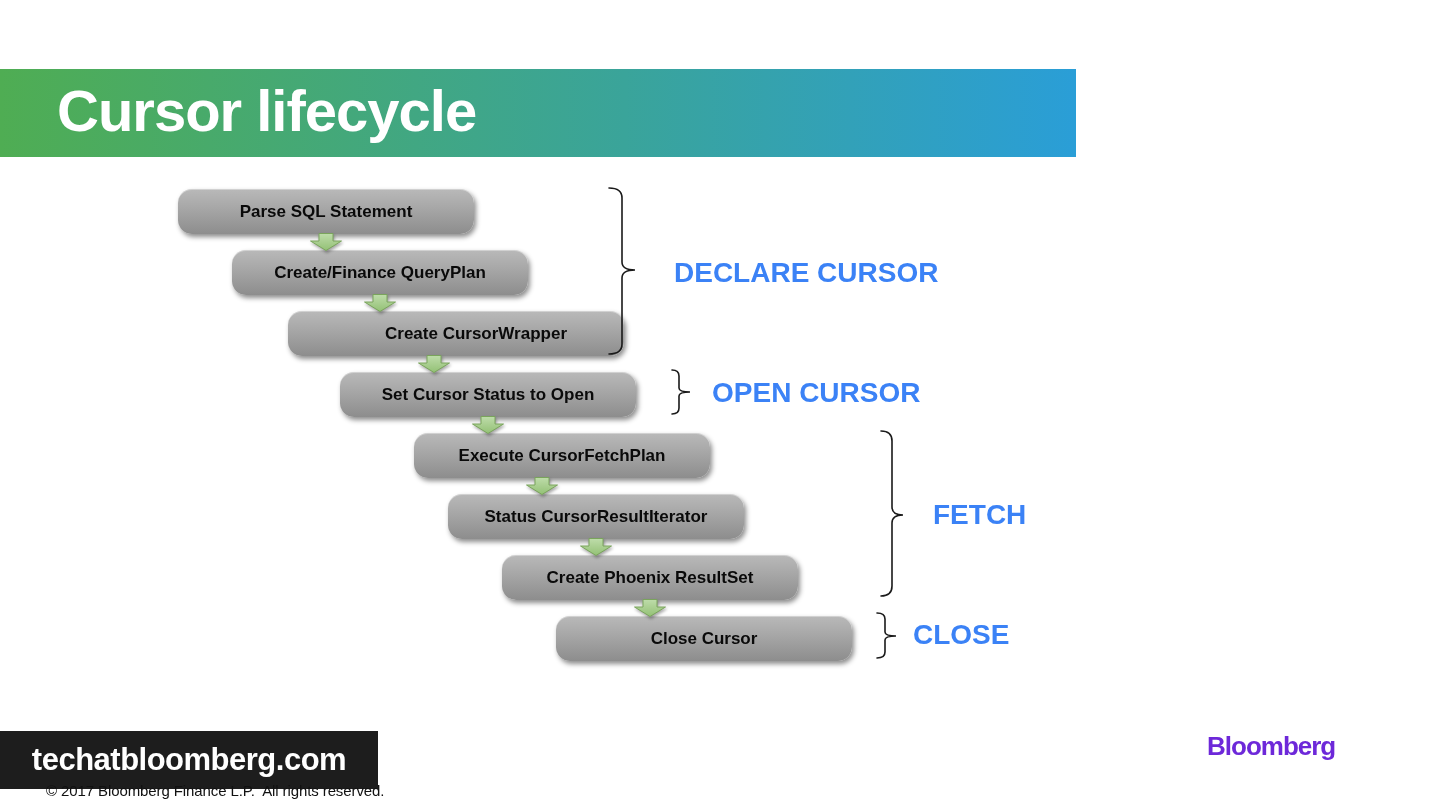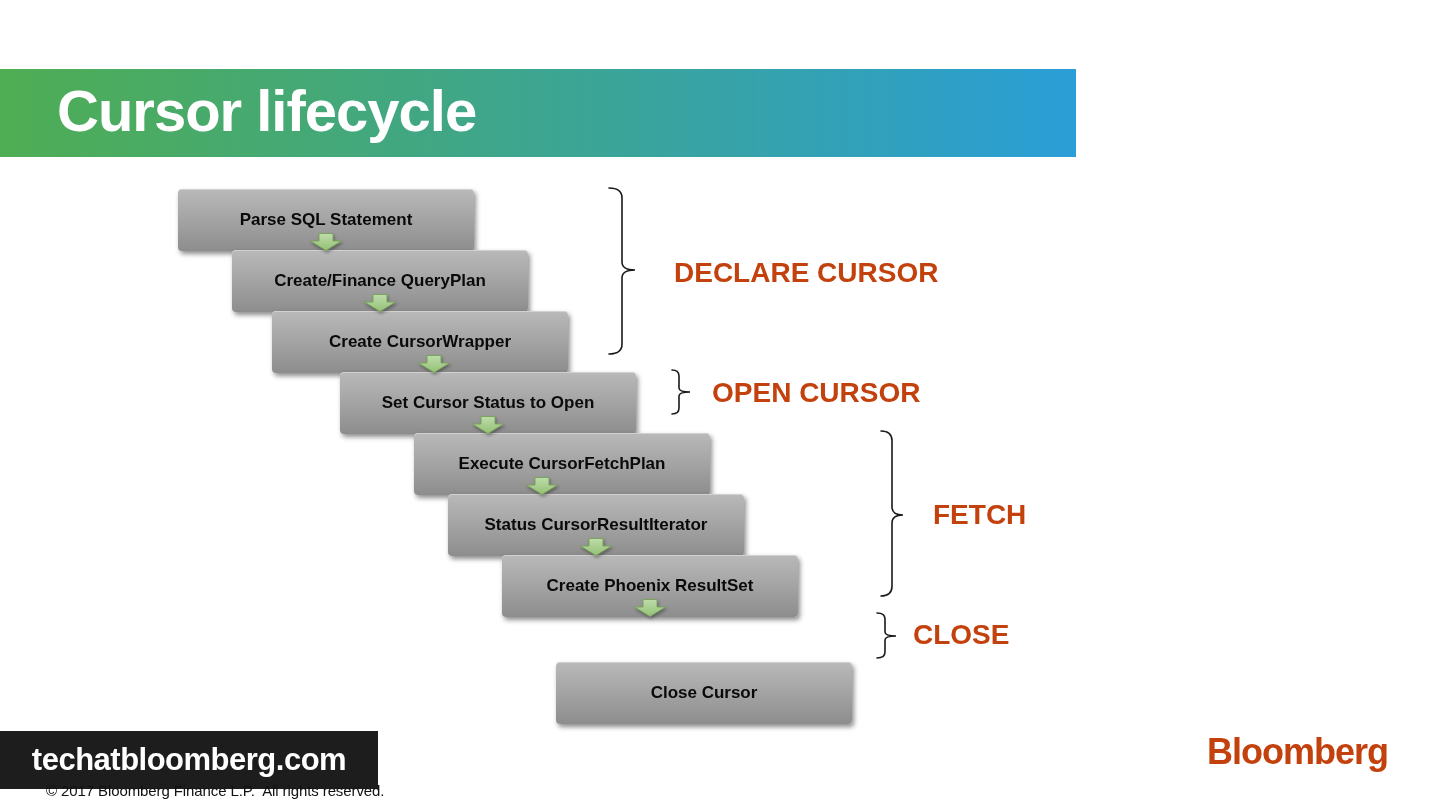--- a/index.html
+++ b/index.html
@@ -10,48 +10,48 @@
   .banner{
     position:absolute;left:0;top:69px;width:1076px;height:88px;
     background:linear-gradient(90deg,#4fad53 0%,#3aa49a 58%,#2a9ed7 100%);
     display:flex;align-items:center;
   }
   .banner .title{
     margin:0;padding-left:57px;font-size:58px;font-weight:bold;color:#ffffff;
     letter-spacing:-1px;transform:translateY(-3px);white-space:nowrap;
   }
   .step{
-    position:absolute;width:296px;height:62px;border-radius:4px;
+    position:absolute;width:296px;height:45px;border-radius:14px;
     background:linear-gradient(180deg,#b9b9b9 0%,#a7a7a7 42%,#8d8d8d 100%);
     box-shadow:2px 3px 5px rgba(0,0,0,0.45), inset 0 1px 0 rgba(255,255,255,0.35);
     display:flex;align-items:center;justify-content:center;
     font-size:17px;font-weight:bold;color:#0a0a0a;white-space:nowrap;
   }
   .arrow{
     position:absolute;width:32px;height:18px;
     filter:drop-shadow(1px 2px 1.5px rgba(0,0,0,0.35));
   }
   .bracket{position:absolute;}
   .bracket path{fill:none;stroke:#1a1a1a;stroke-width:1.6;stroke-linecap:round;}
   .phase-label{
-    position:absolute;font-size:28px;font-weight:bold;color:#c2410c;
+    position:absolute;font-size:28px;font-weight:bold;color:#3b82f6;
     white-space:nowrap;transform:translateY(-50%);
   }
   .footer-bar{
     position:absolute;left:0;top:731px;width:378px;height:58px;background:#1d1d1d;
     display:flex;align-items:center;justify-content:center;
     color:#ffffff;font-size:31px;font-weight:bold;letter-spacing:-0.5px;
   }
   .copyright{
     position:absolute;left:46px;top:782px;font-size:15px;color:#111111;
     white-space:pre;letter-spacing:-0.1px;
   }
   .brand{
-    position:absolute;left:1207px;top:731px;font-size:36px;font-weight:bold;
-    letter-spacing:-1px;color:#c2410c;white-space:nowrap;
+    position:absolute;left:1207px;top:731px;font-size:26px;font-weight:bold;
+    letter-spacing:-1px;color:#6d28d9;white-space:nowrap;
   }
 </style>
 </head>
 <body>
 
 <div>
 
   <div class="banner">
     <h1 class="title">Cursor lifecycle</h1>
   </div>
@@ -64,36 +64,36 @@
       </linearGradient>
     </defs>
   </svg>
 
   <div class="step" style="left:178px;top:189px;">
       <span>Parse SQL Statement</span>
     </div>
   <div class="step" style="left:232px;top:250px;">
       <span>Create/Finance QueryPlan</span>
     </div>
-  <div class="step" style="left:272px;top:311px;">
+  <div class="step" style="left:288px;top:311px;padding-left:40px;">
       <span>Create CursorWrapper</span>
     </div>
   <div class="step" style="left:340px;top:372px;">
       <span>Set Cursor Status to Open</span>
     </div>
   <div class="step" style="left:394px;top:433px;margin-left:20px;">
       <span>Execute CursorFetchPlan</span>
     </div>
   <div class="step" style="left:448px;top:494px;">
       <span>Status CursorResultIterator</span>
     </div>
   <div class="step" style="left:502px;top:555px;">
       <span>Create Phoenix ResultSet</span>
     </div>
-  <div class="step" style="left:556px;top:616px;margin-top:46px;">
+  <div class="step" style="left:556px;top:616px;">
       <span>Close Cursor</span>
     </div>
 
   <svg class="arrow" style="left:310px;top:233px;" viewBox="0 0 32 18">
       <path d="M9,0.5 H23 V8 H31.5 L16,17.5 L0.5,8 H9 Z" fill="url(#arrowGrad)" stroke="#7aa45c" stroke-width="1" stroke-linejoin="round"></path>
     </svg>
   <svg class="arrow" style="left:364px;top:294px;" viewBox="0 0 32 18">
       <path d="M9,0.5 H23 V8 H31.5 L16,17.5 L0.5,8 H9 Z" fill="url(#arrowGrad)" stroke="#7aa45c" stroke-width="1" stroke-linejoin="round"></path>
     </svg>
   <svg class="arrow" style="left:418px;top:355px;" viewBox="0 0 32 18">

